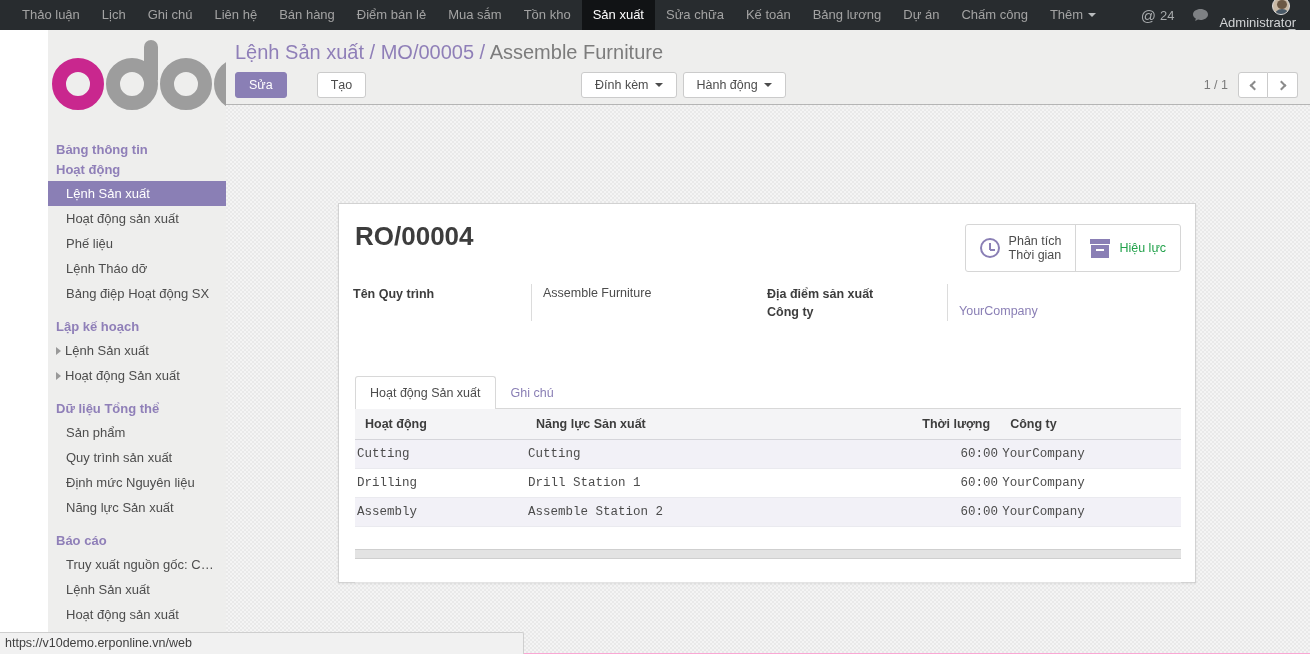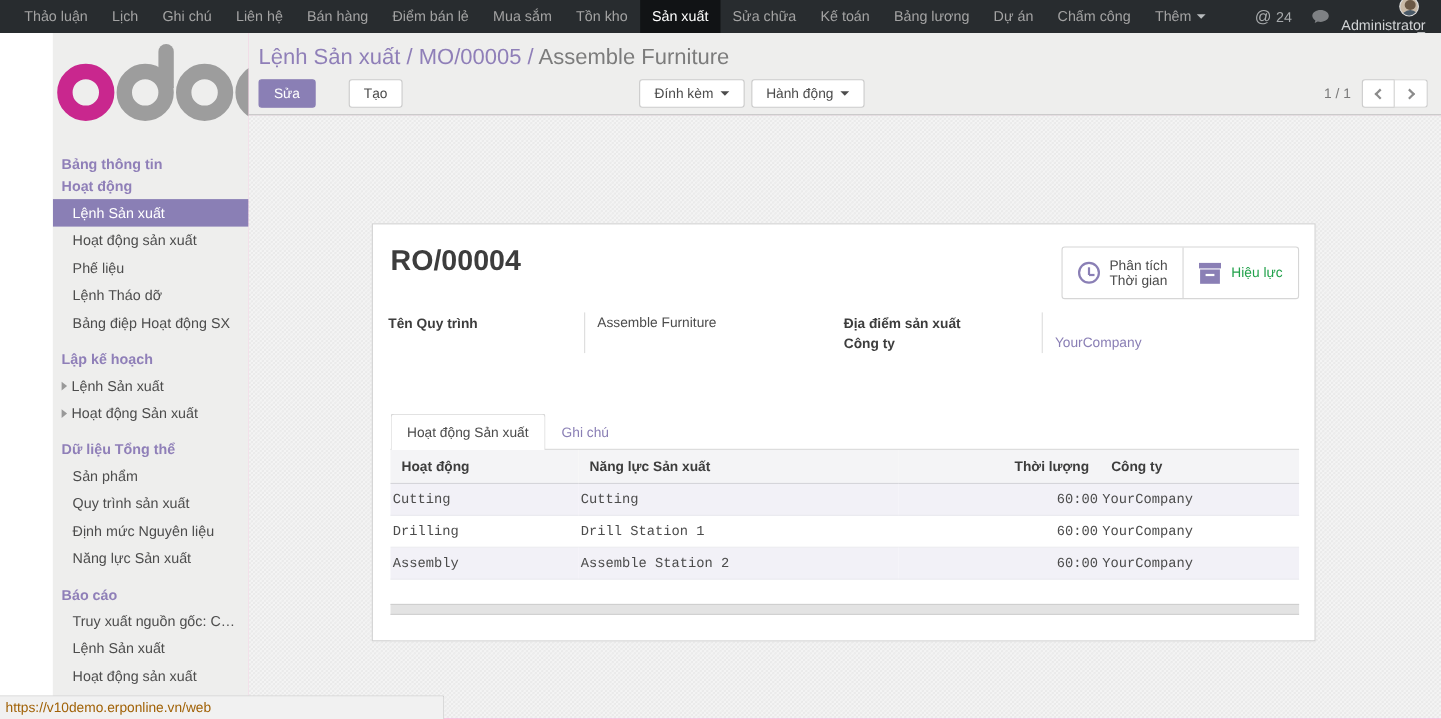--- a/index.html
+++ b/index.html
@@ -179,27 +179,27 @@
     font-size: 12px;
     color: #555555;
     text-align: center;
     padding-top: 3px;
   }
   #sidebar-footer b { color: #8f7fb8; }
 
   
   #statusbar {
     position: absolute; bottom: 0; left: 0;
-    width: 404px; height: 22px;
+    width: 524px; height: 22px;
     background: #f1f1f1;
     border: 1px solid #cfcfcf;
     border-left: none; border-bottom: none;
     border-top-right-radius: 2px;
     font-size: 12.5px;
-    color: #a16207;
+    color: #404040;
     padding: 3px 0 0 5px;
     z-index: 50;
     white-space: nowrap; overflow: hidden;
   }
 
   
   #main {
     position: absolute; top: 30px; left: 226px;
     width: 1084px; height: 624px;
     background: #f9a8d4;

